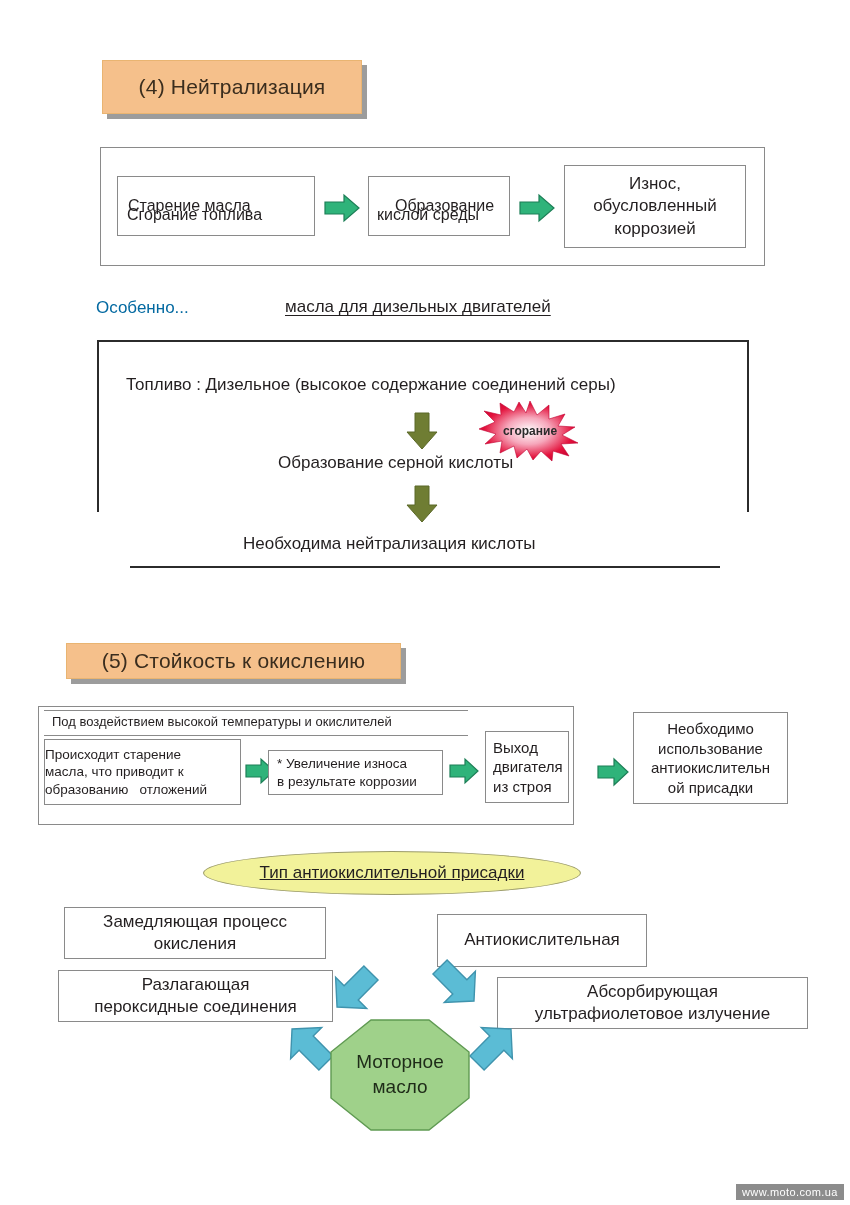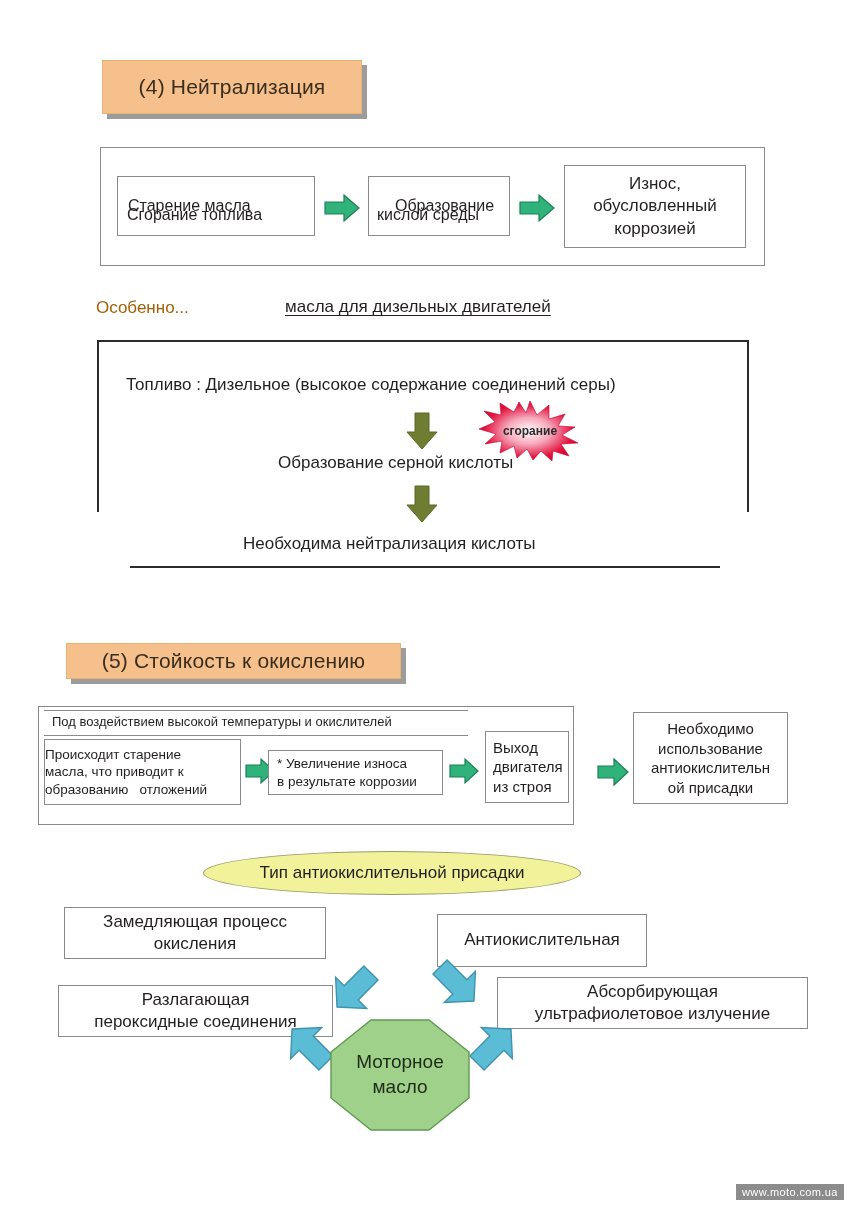--- a/index.html
+++ b/index.html
@@ -151,21 +151,21 @@
       <polygon points="1,9 20,9 20,2 35,15 20,28 20,21 1,21" fill="#2fb37a" stroke="#1d7f57" stroke-width="1.2"></polygon>
     </svg>
   </div>
 
   <div class="abs box" style="left:564px; top:165px; width:182px; height:83px; font-size:17px; flex-direction:column;">
     <span class="txt">Износ,</span>
     <span class="txt">обусловленный</span>
     <span class="txt">коррозией</span>
   </div>
 
-  <div class="abs txt" style="left:96px; top:297px; font-size:17px; color:#a16207;">Особенно...</div>
+  <div class="abs txt" style="left:96px; top:297px; font-size:17px; color:#0369a1;">Особенно...</div>
 
   <div class="abs txt underline" style="left:285px; top:296px; font-size:17px;">масла для дизельных двигателей</div>
 
   <div class="abs rule" style="left:97px; top:340px; width:652px; height:2px;"></div>
   <div class="abs rule" style="left:97px; top:340px; width:2px; height:172px;"></div>
   <div class="abs rule" style="left:747px; top:340px; width:2px; height:172px;"></div>
   <div class="abs rule" style="left:130px; top:566px; width:590px; height:2px;"></div>
 
   <div class="abs txt" style="left:126px; top:374px; font-size:17px;">Топливо : Дизельное (высокое содержание соединений серы)</div>
 
@@ -245,32 +245,32 @@
     </svg>
   </div>
 
   <div class="abs box" style="left:633px; top:712px; width:155px; height:92px; font-size:15px; flex-direction:column;">
     <span class="txt">Необходимо</span>
     <span class="txt">использование</span>
     <span class="txt">антиокислительн</span>
     <span class="txt">ой присадки</span>
   </div>
 
-  <div class="abs ellipse" style="left:203px; top:851px; width:378px; height:44px;">Тип антиокислительной присадки</div>
+  <div class="abs ellipse" style="left:203px; top:851px; width:378px; height:44px;text-decoration:underline;">Тип антиокислительной присадки</div>
 
   <div class="abs box" style="left:64px; top:907px; width:262px; height:52px; font-size:17px; flex-direction:column;">
     <span class="txt">Замедляющая процесс</span>
     <span class="txt">окисления</span>
   </div>
 
   <div class="abs box" style="left:437px; top:914px; width:210px; height:53px; font-size:17px;">
     <span class="txt">Антиокислительная</span>
   </div>
 
-  <div class="abs box" style="left:58px; top:970px; width:275px; height:52px; font-size:17px; flex-direction:column;margin-top:15px;">
+  <div class="abs box" style="left:58px; top:970px; width:275px; height:52px; font-size:17px; flex-direction:column;">
     <span class="txt">Разлагающая</span>
     <span class="txt">пероксидные соединения</span>
   </div>
 
   <div class="abs box" style="left:497px; top:977px; width:311px; height:52px; font-size:17px; flex-direction:column;">
     <span class="txt">Абсорбирующая</span>
     <span class="txt">ультрафиолетовое излучение</span>
   </div>
 
   <div class="abs" style="left:326px; top:962px;">

